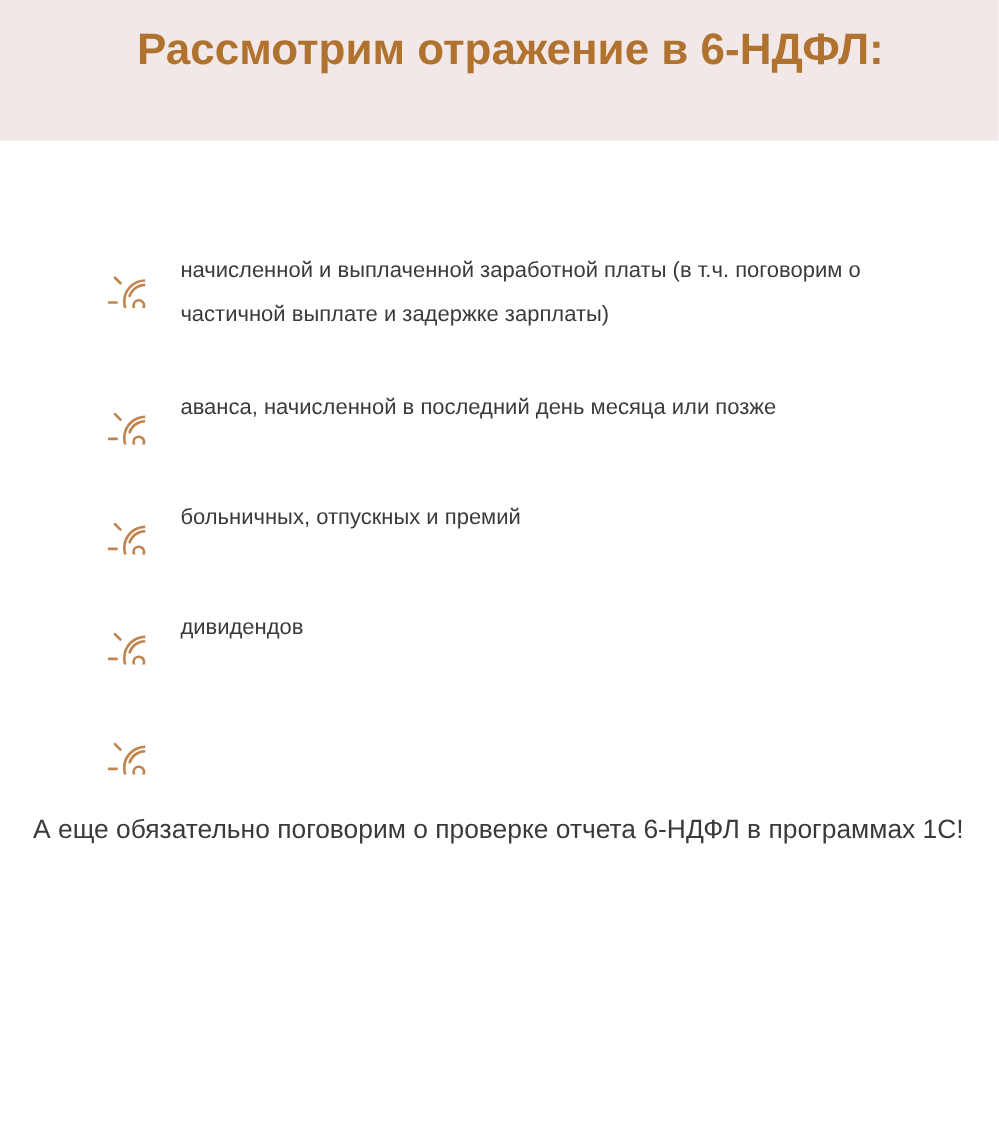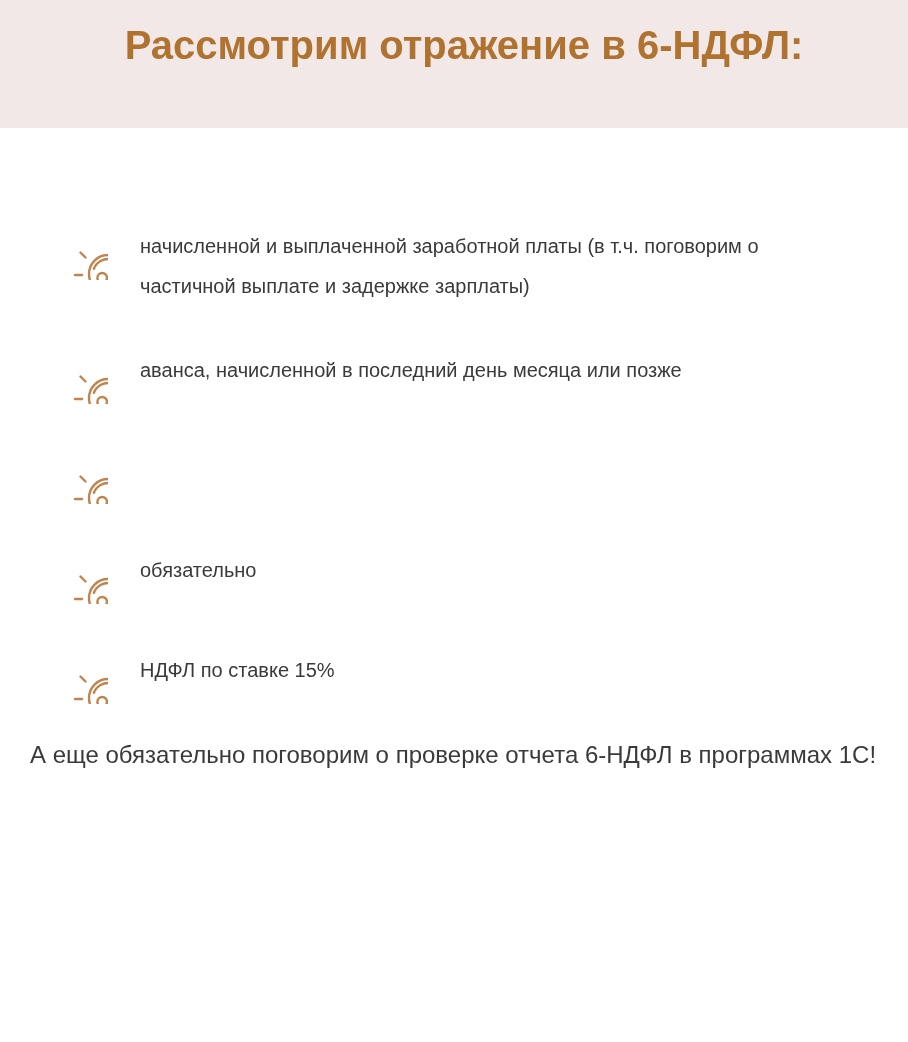--- a/index.html
+++ b/index.html
@@ -27,21 +27,21 @@
   }
   .header h1{
     font-size:40px;
     line-height:50px;
     font-weight:700;
     color:var(--title);
     letter-spacing:0;
     padding-left:20px;
   }
   .list{
-    padding:84px 40px 0 40px;
+    padding:84px 40px 0 64px;
   }
   .row{
     display:flex;
     align-items:center;
     height:68px;
     margin-bottom:32px;
   }
   .row.multiline{
     align-items:flex-start;
     height:auto;
@@ -124,33 +124,33 @@
     <svg class="icon" viewBox="-34 -34 68 68">
         <use href="#bulb-symbol"></use>
       </svg>
     <p class="label">аванса, начисленной в последний день месяца или позже</p>
   </div>
 
   <div class="row">
     <svg class="icon" viewBox="-34 -34 68 68">
         <use href="#bulb-symbol"></use>
       </svg>
+    <p class="label">больничных, отпускных и премий</p>
   </div>
 
 
   <div class="row">
     <svg class="icon" viewBox="-34 -34 68 68">
         <use href="#bulb-symbol"></use>
       </svg>
-    <p class="label">обязательно</p>
+    <p class="label">дивидендов</p>
   </div>
 
 
   <div class="row">
     <svg class="icon" viewBox="-34 -34 68 68">
         <use href="#bulb-symbol"></use>
       </svg>
-    <p class="label">НДФЛ по ставке 15%</p>
   </div>
 
 </div>
 
 <p class="footer">А еще обязательно поговорим о проверке отчета 6-НДФЛ в программах 1С!</p>
 
 </body></html>

